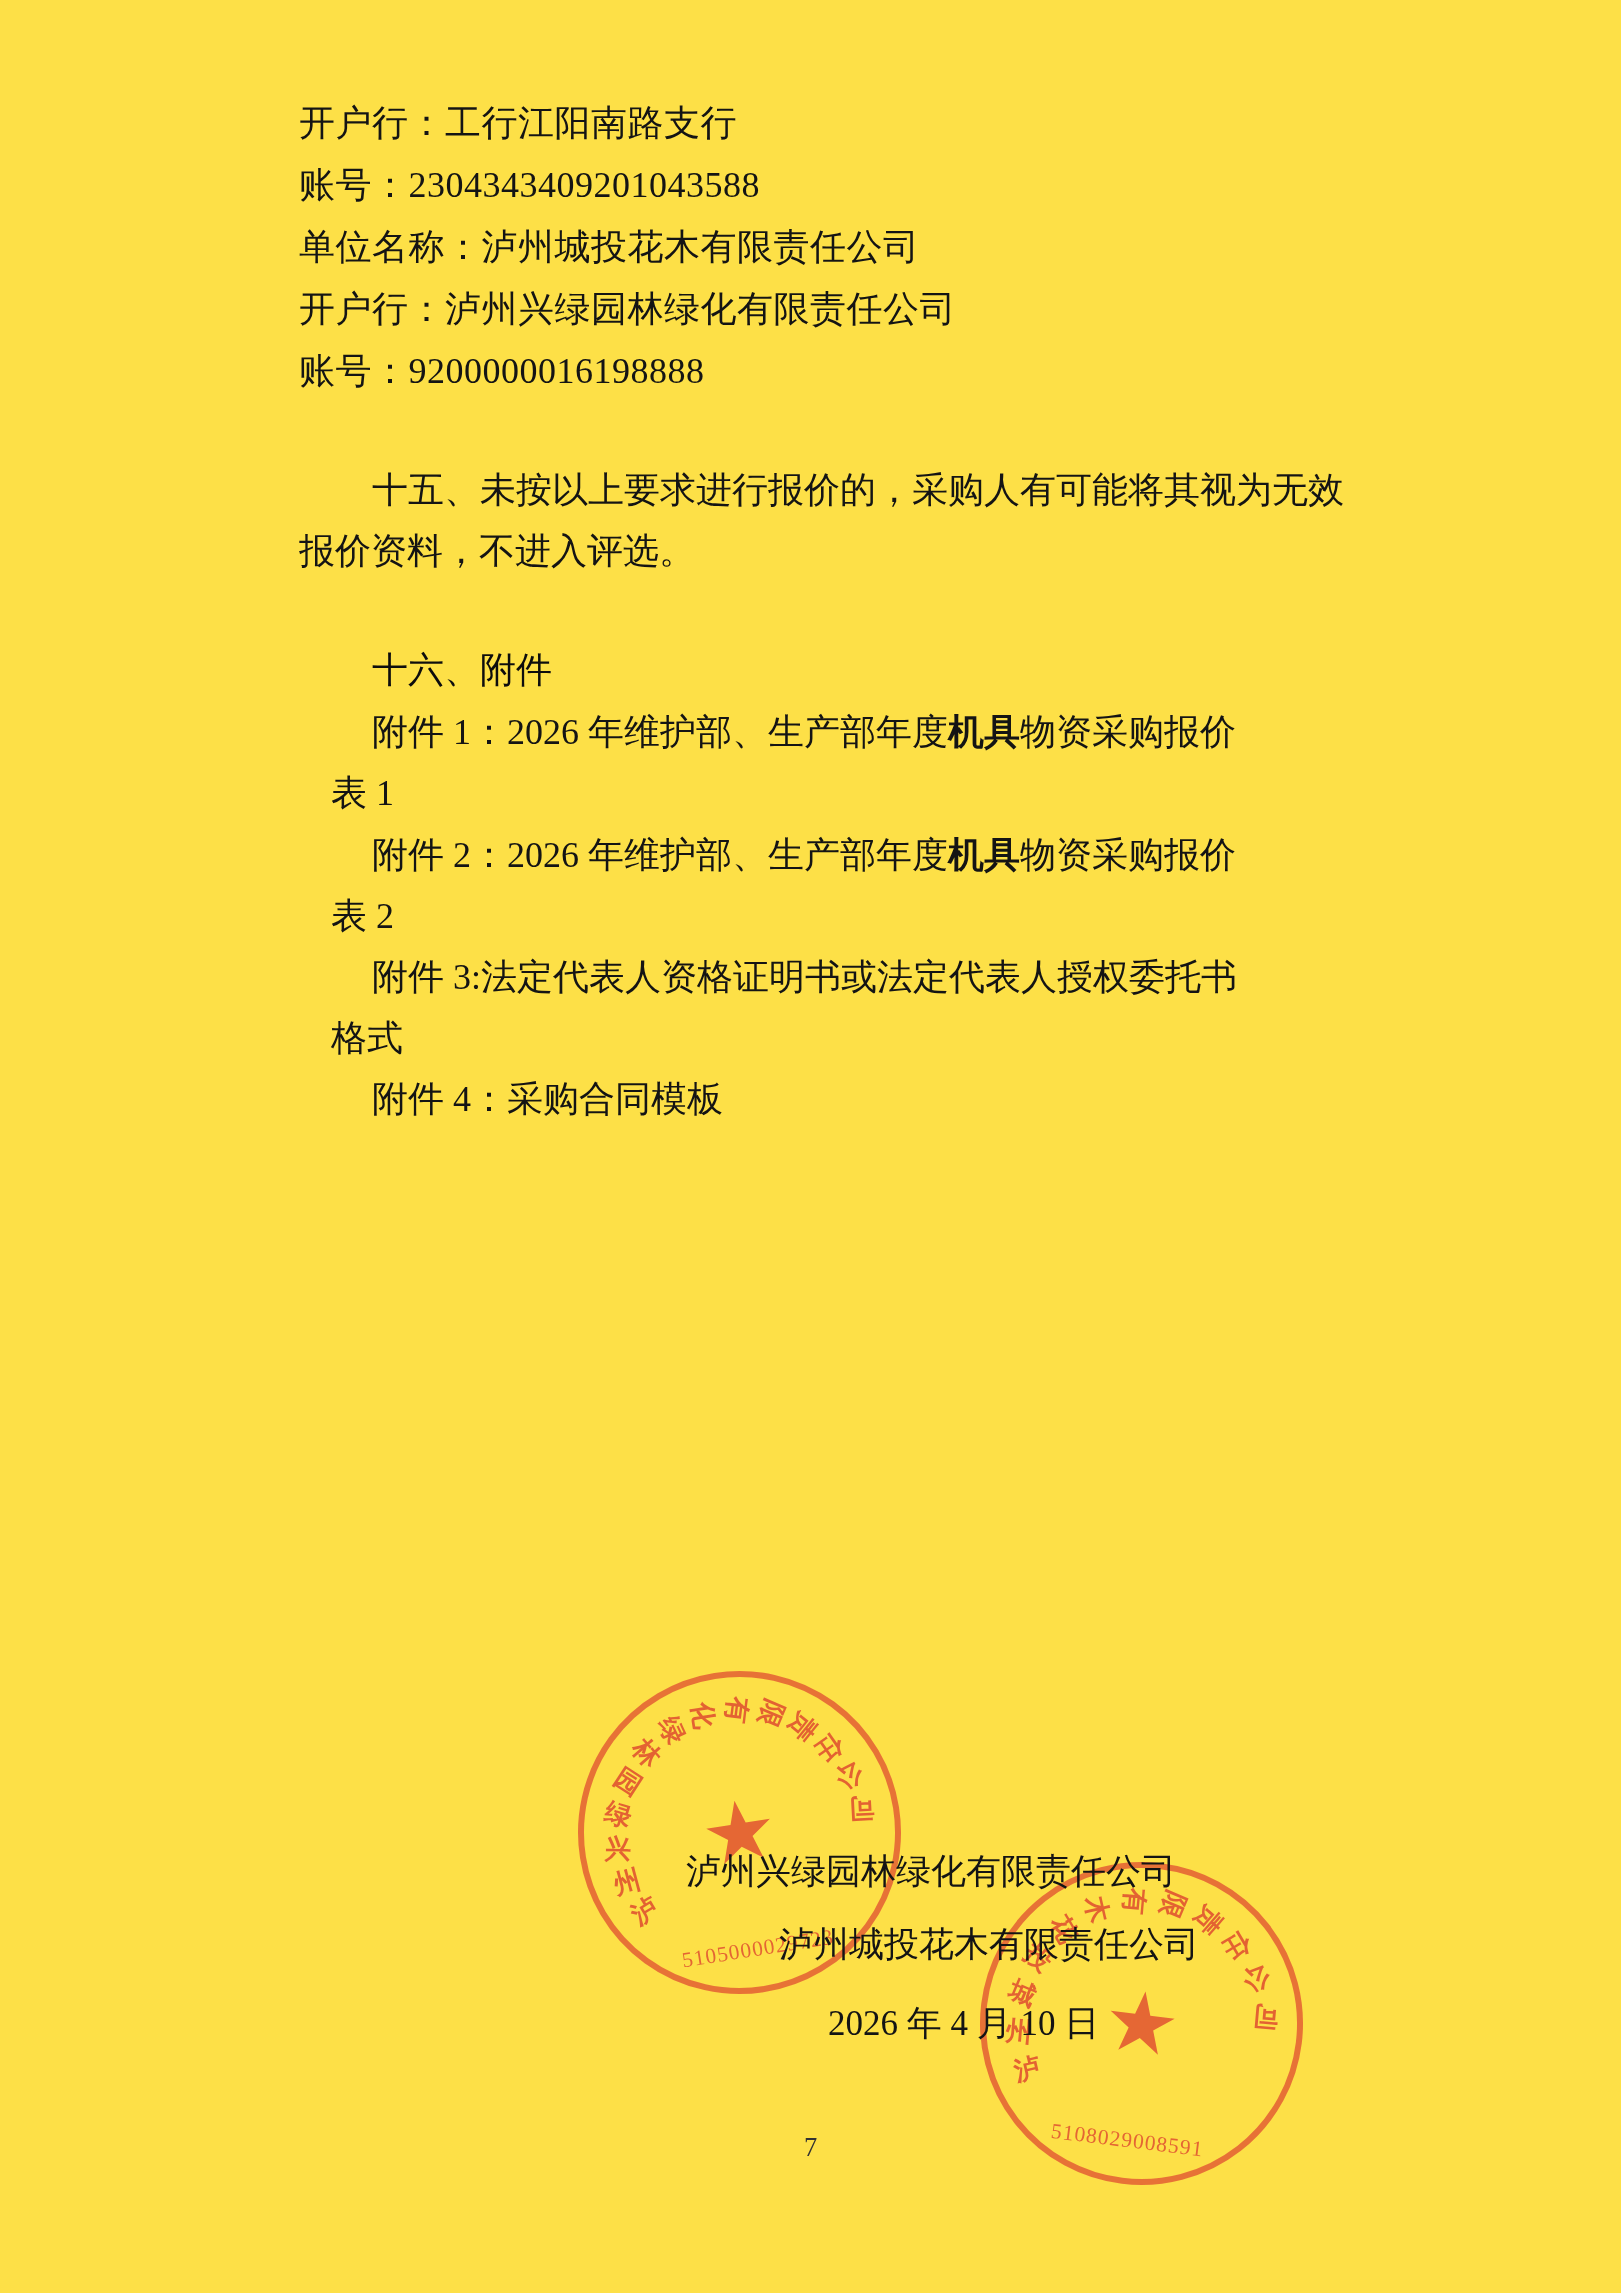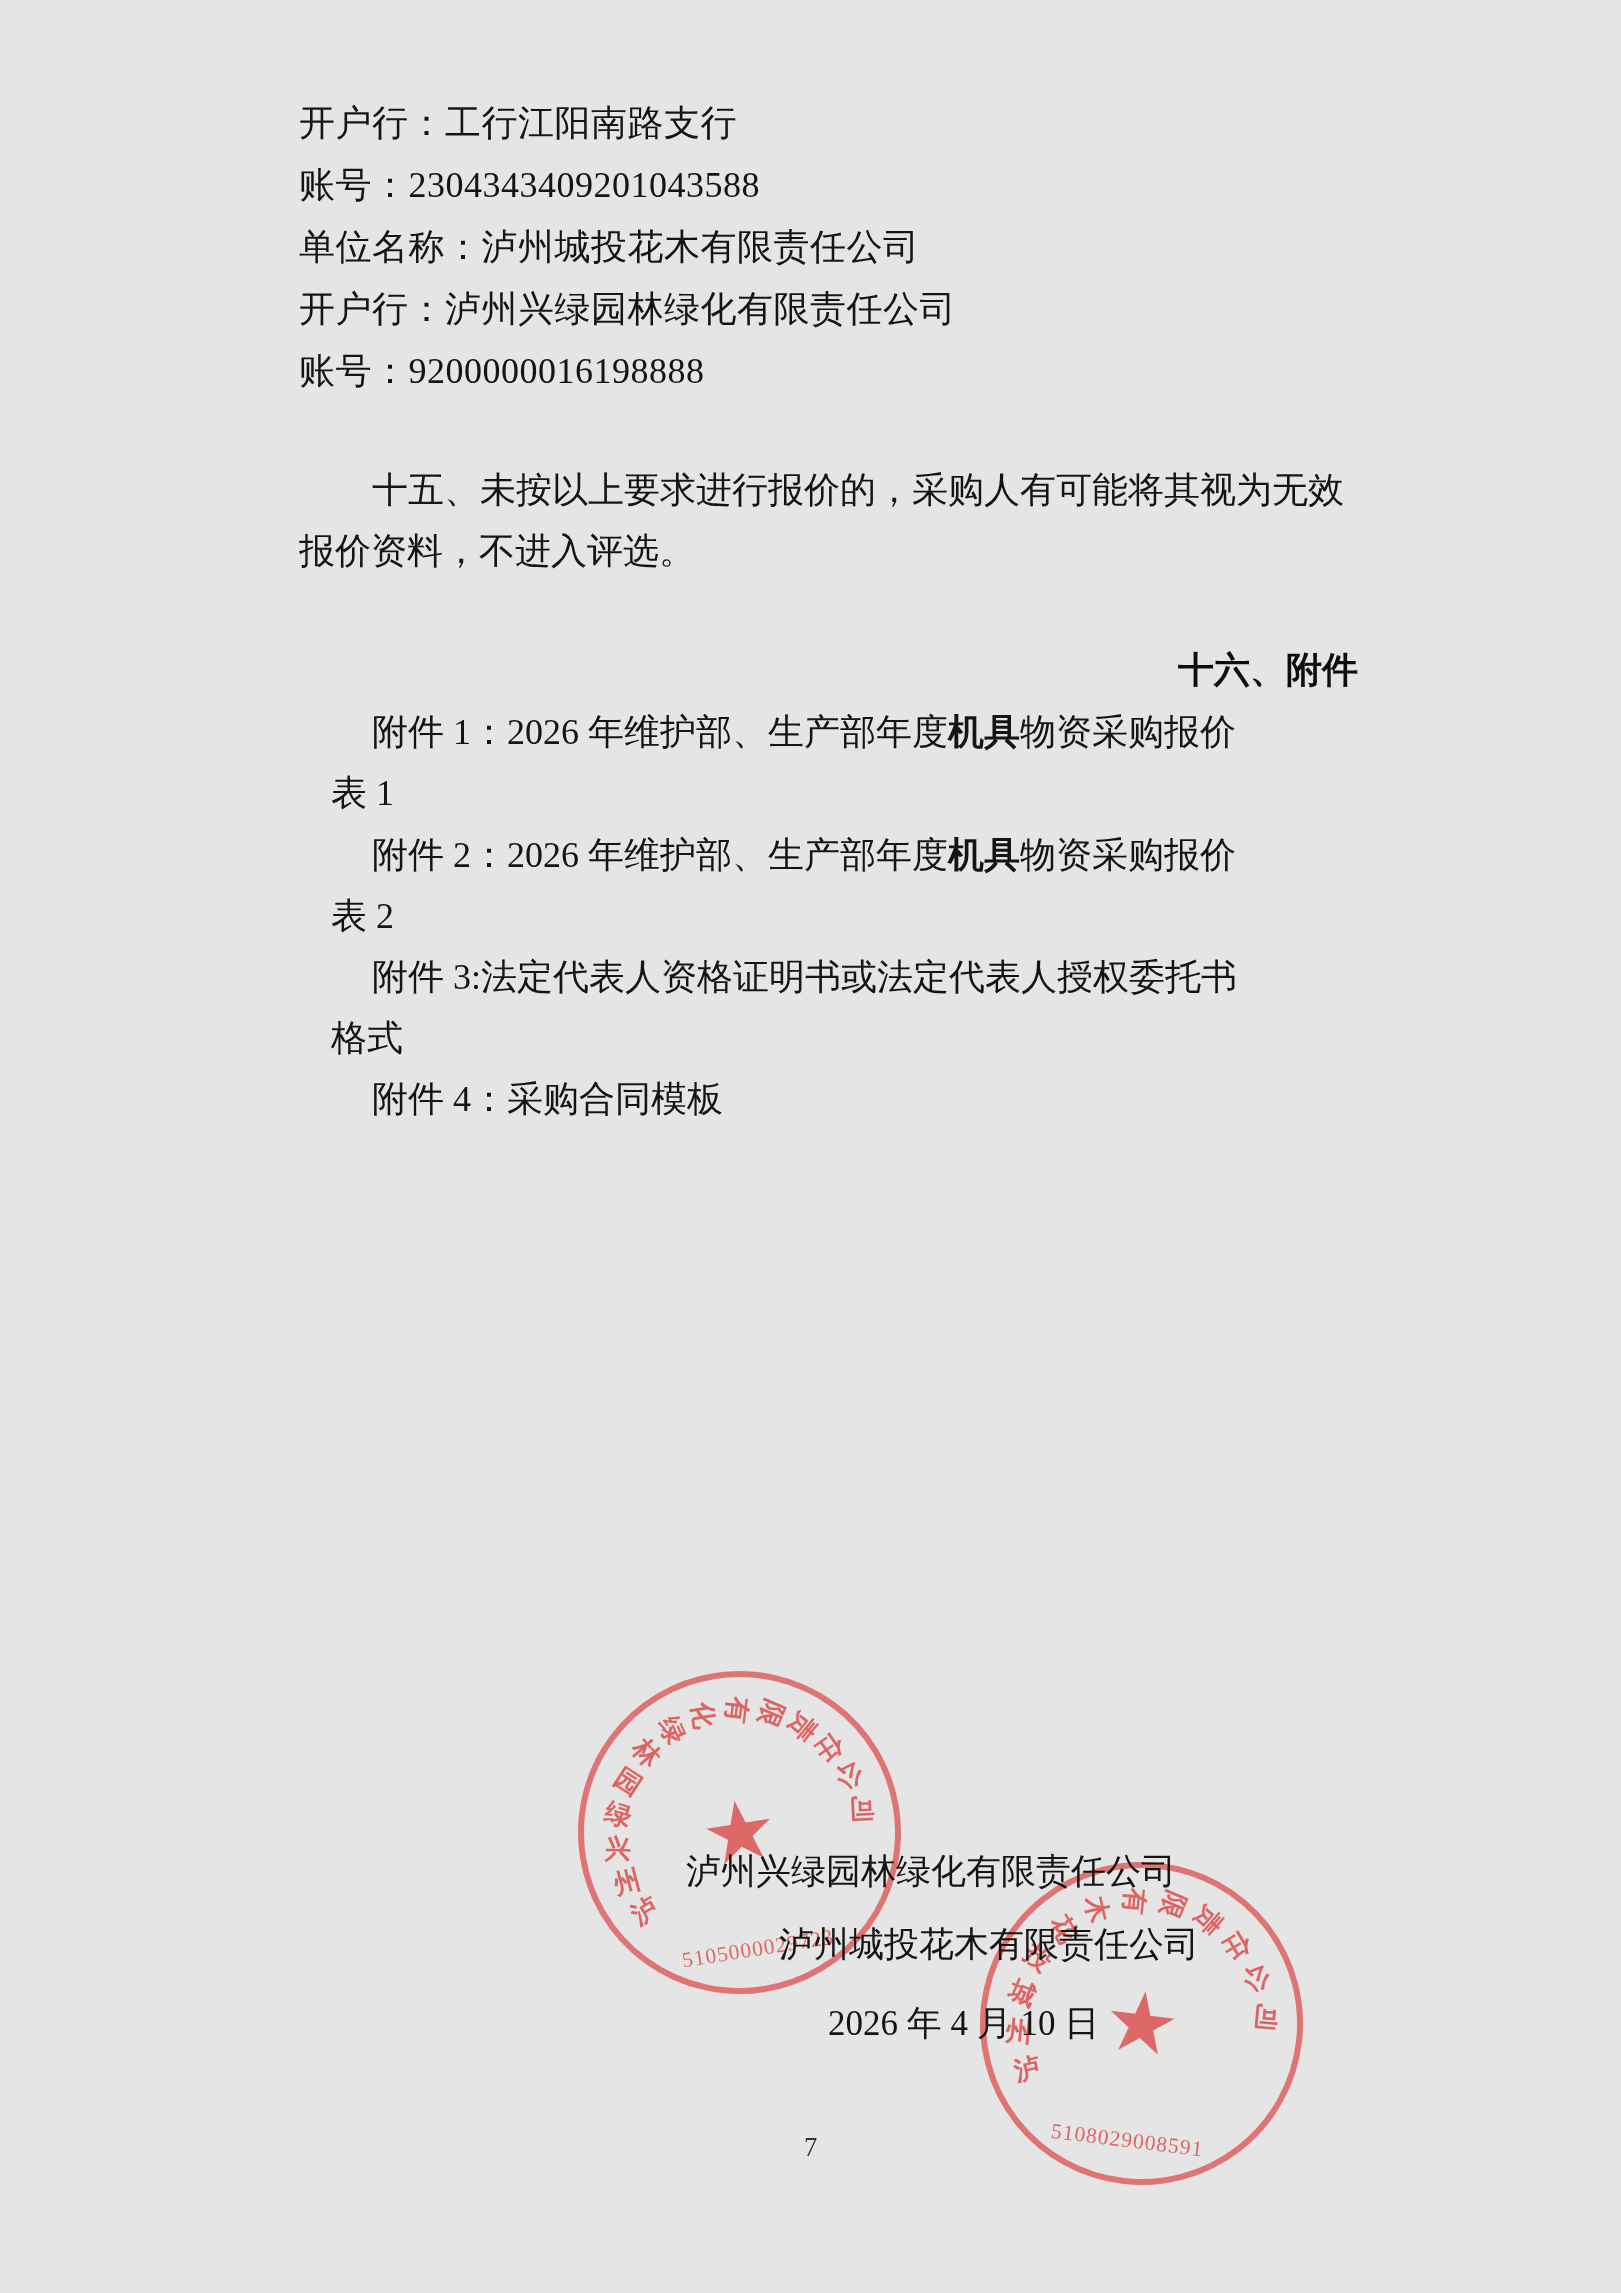--- a/index.html
+++ b/index.html
@@ -8,21 +8,21 @@
     background: #ffffff;
   }
   body {
     font-family: "Liberation Serif", "DejaVu Serif", serif;
     color: #111;
   }
   #page {
     position: relative;
     width: 1621px;
     height: 2294px;
-    background: #e5e5e5;
+    background: #fde047;
     overflow: hidden;
   }
   .content {
     position: absolute;
     left: 299px;
     top: 93px;
     width: 1059px;
   }
   .line {
     font-size: 36px;
@@ -40,24 +40,23 @@
   }
   .para {
     font-size: 36px;
     line-height: 1.72;
     color: #141414;
     text-indent: 73px;
   }
   .heading {
     font-size: 36px;
     line-height: 1.72;
-    font-weight: bold;
+    font-weight: normal;
     text-indent: 73px;
     color: #0d0d0d;
-    text-align: right;
   }
   .att {
     font-size: 36px;
     line-height: 1.7;
     text-indent: 73px;
     color: #141414;
   }
   .att-cont {
     font-size: 36px;
     line-height: 1.7;

